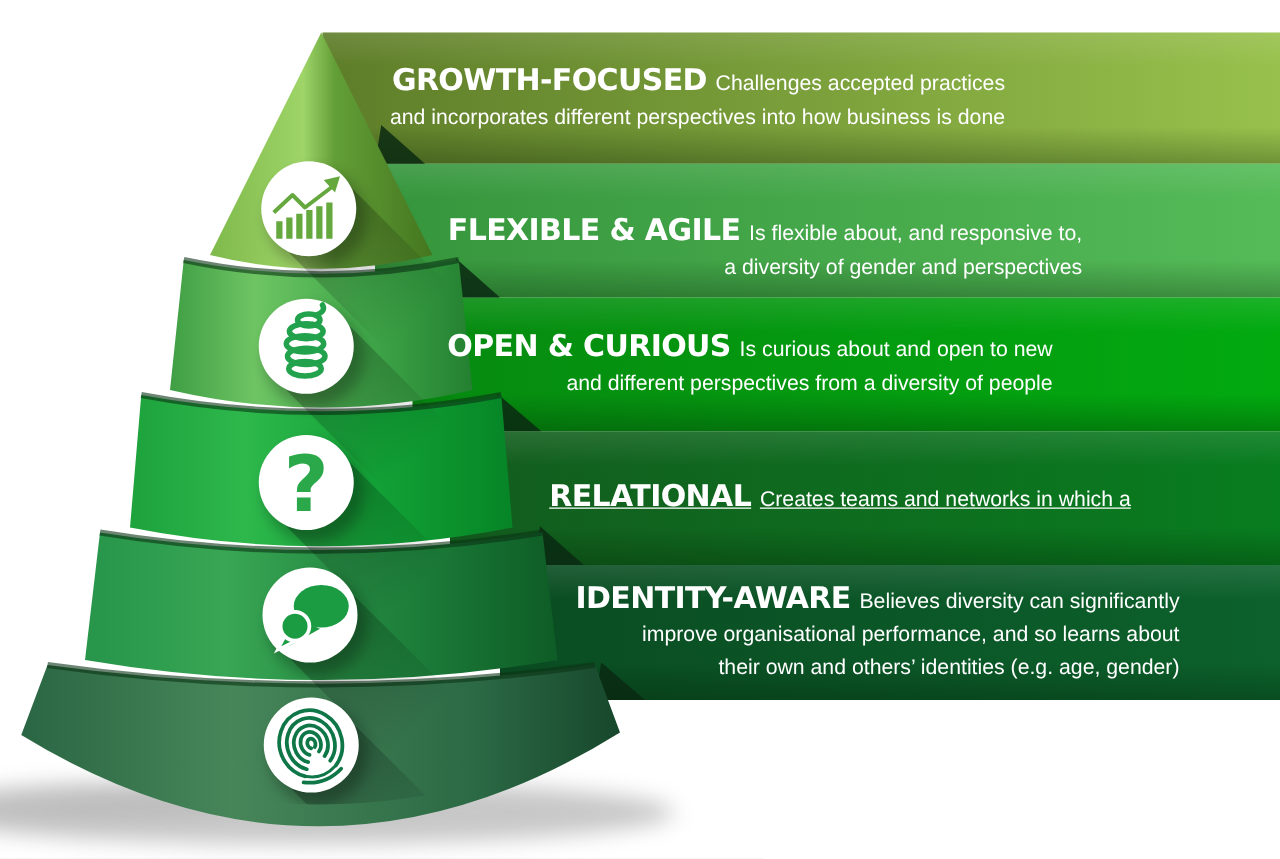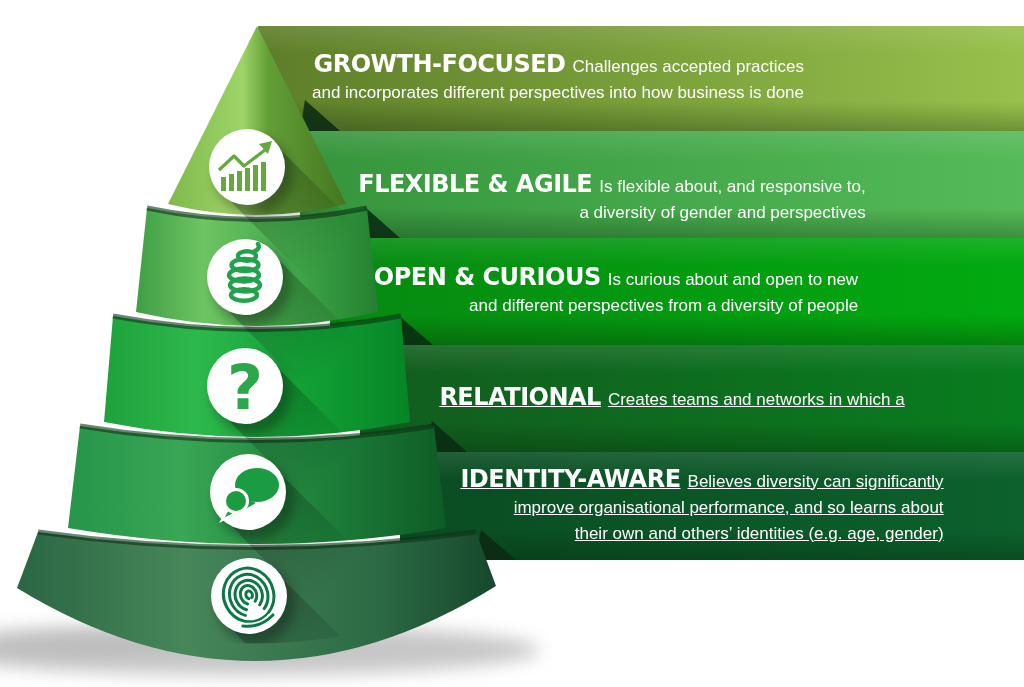--- a/index.html
+++ b/index.html
@@ -26,23 +26,23 @@
     text-align:center;color:#ffffff;white-space:nowrap;
   }
   .text-row .line{line-height:26px;}
   .title{
     font-family:"DejaVu Sans",sans-serif;font-weight:bold;font-size:24px;
     letter-spacing:-0.5px;margin-right:7px;
   }
   .desc{font-size:17px;font-weight:normal;}
   .row-0{left:558px;top:26px;height:105px;}
   .row-1{left:612px;top:131px;height:135px;}
-  .row-2{left:616px;top:238px;height:107px;}
+  .row-2{left:600px;top:238px;height:107px;}
   .row-3{left:672px;top:345px;height:107px;text-decoration:underline;}
-  .row-4{left:702px;top:452px;height:108px;text-decoration:underline;}
+  .row-4{left:702px;top:452px;height:108px;}
   
   .cone-svg{position:absolute;left:0;top:0;z-index:2;}
 </style>
 </head>
 <body>
 
 <div class="stage">
 
   <div class="band band-0" style="background: linear-gradient(90deg, rgb(94, 125, 41) 0%, rgb(151, 193, 76) 100%);"></div>
   <div class="band band-1" style="background: linear-gradient(90deg, rgb(53, 149, 60) 0%, rgb(85, 187, 88) 100%);"></div>

